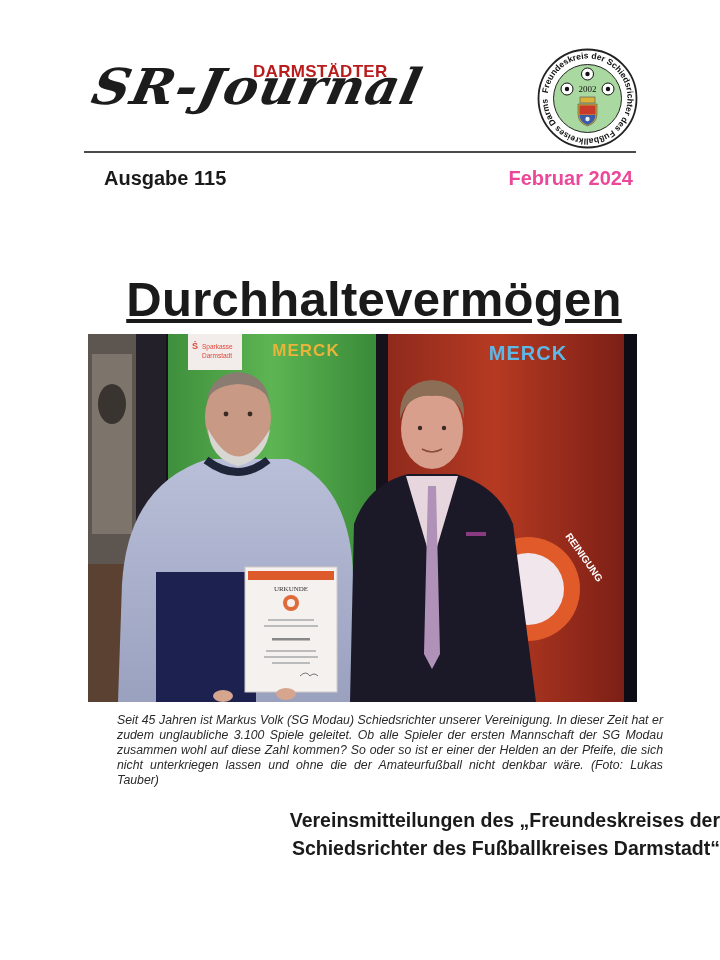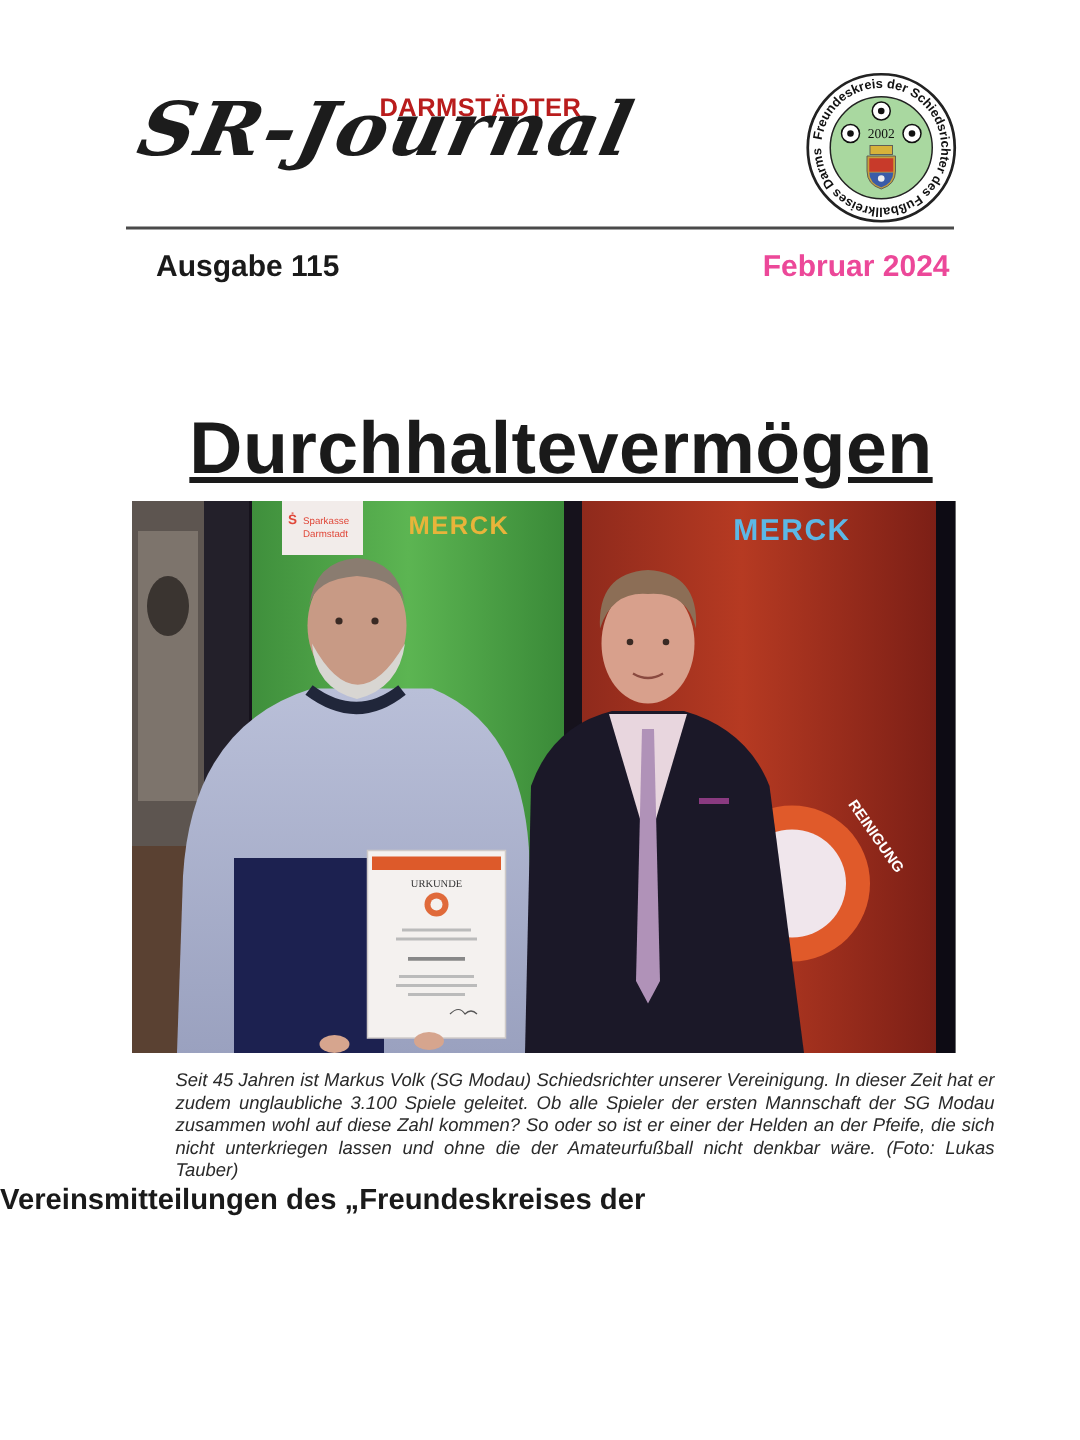--- a/index.html
+++ b/index.html
@@ -26,21 +26,21 @@
   .headline { position:absolute; left:0; width:720px; top:256px; text-align:center;
               font-weight:bold; font-size:49px; letter-spacing:0.3px; color:#1a1a1a; line-height:1.2; }
 
   
   .photo { position:absolute; left:88px; top:334px; width:549px; height:368px; overflow:hidden; background:#111; }
   .photo svg { display:block; }
 
   .caption { position:absolute; left:88px; top:713px; width:546px; font-style:italic;
              font-size:12.3px; line-height:15px; text-align:justify; color:#2a2a2a;margin-left:29px; }
 
-  .footer { position:absolute; left:0; width:720px; top:786px; text-align:left;
+  .footer { position:absolute; left:0; width:720px; top:806px; text-align:right;
             font-weight:bold; font-size:19.5px; line-height:28px; color:#1a1a1a; }
   .footer div { white-space:nowrap; }
 </style>
 </head>
 <body>
 
 <div class="masthead">
   <div class="sr-journal">SR-Journal</div>
   <div class="darmstaedter">DARMSTÄDTER</div>
 </div>
@@ -169,13 +169,14 @@
       <circle cx="356" cy="94" r="2.2" fill="#3a2a24"></circle>
       <path d="M334 115 Q344 121 354 115" fill="none" stroke="#8a4a40" stroke-width="1.5"></path>
     </g>
   </svg>
 </div>
 
 <div class="caption">Seit 45 Jahren ist Markus Volk (SG Modau) Schiedsrichter unserer Vereinigung. In dieser Zeit hat er zudem unglaubliche 3.100 Spiele geleitet. Ob alle Spieler der ersten Mannschaft der SG Modau zusammen wohl auf diese Zahl kommen? So oder so ist er einer der Helden an der Pfeife, die sich nicht unterkriegen lassen und ohne die der Amateurfußball nicht denkbar wäre. (Foto: Lukas Tauber)</div>
 
 <div class="footer">
   <div>Vereinsmitteilungen des „Freundeskreises der</div>
+  <div>Schiedsrichter des Fußballkreises Darmstadt“</div>
 </div>
 
 </body></html>

